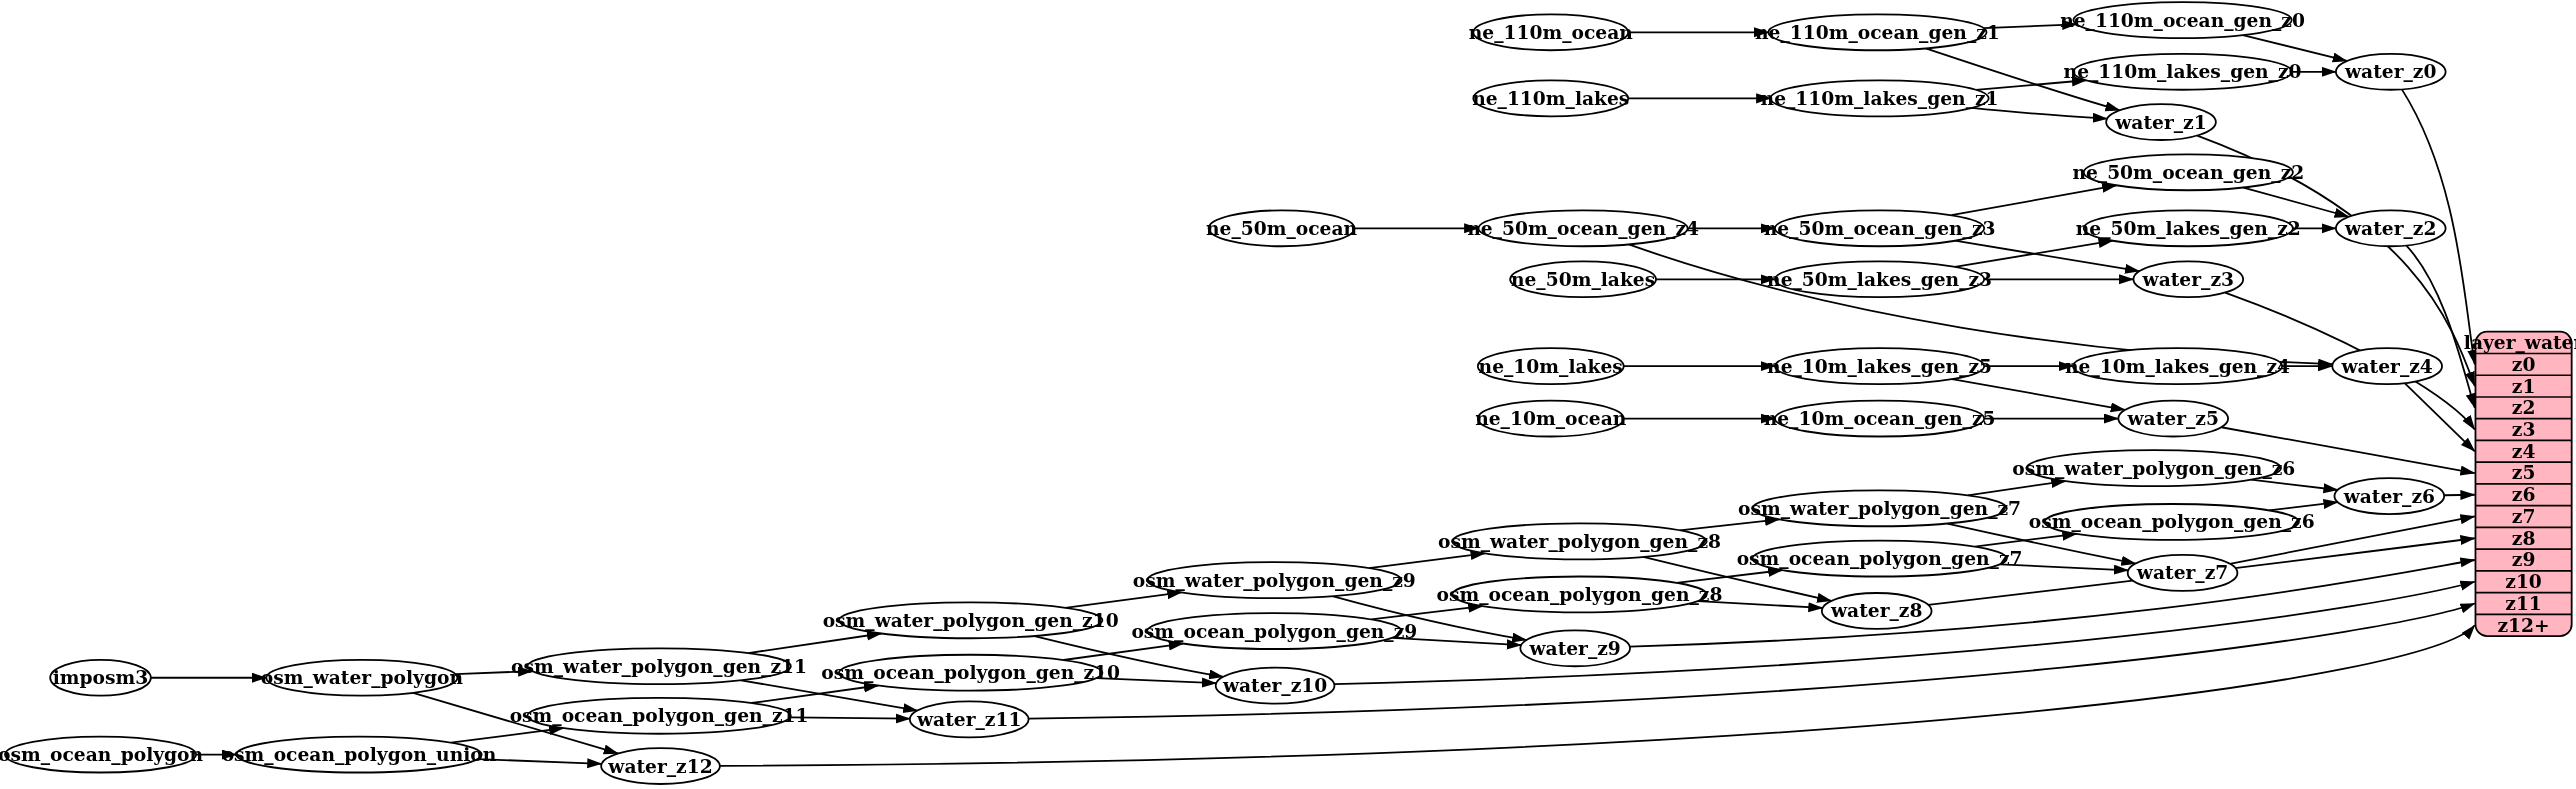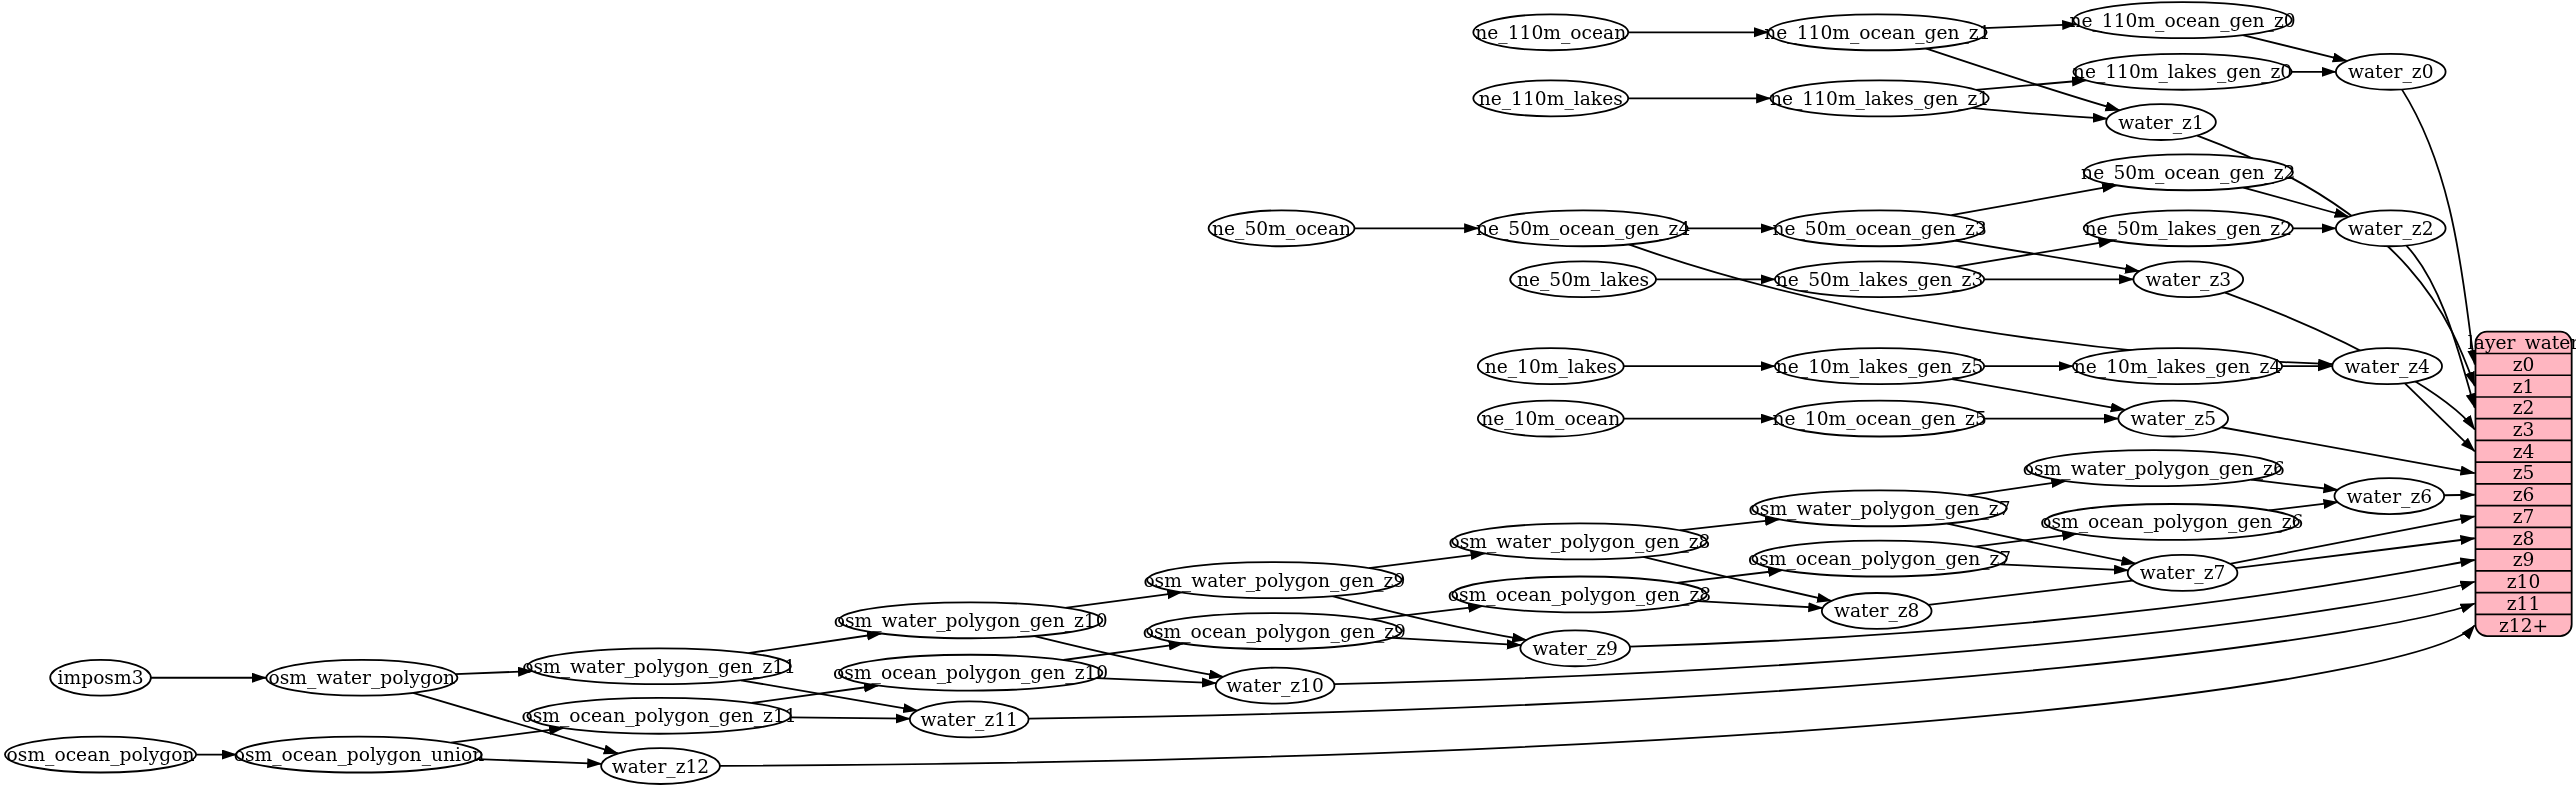--- a/index.html
+++ b/index.html
@@ -1,16 +1,16 @@
 <!DOCTYPE html>
 <html style="font-size:11.5px"><head>
 <meta charset="utf-8">
 <style>
   html, body { margin: 0; padding: 0; background: #ffffff; }
-  .canvas-wrap { width: 100%; }
+  .canvas-wrap { width: 100%; font-weight: bold; }
   svg { display: block; width: 100%; height: auto; background: #ffffff; }
   text {
     font-family: "DejaVu Serif", "Liberation Serif", serif;
     fill: #000000;
   }
   .node-label { font-size: 26px; }
   .record-label { font-size: 26px; }
 </style>
 </head>
 <body>

